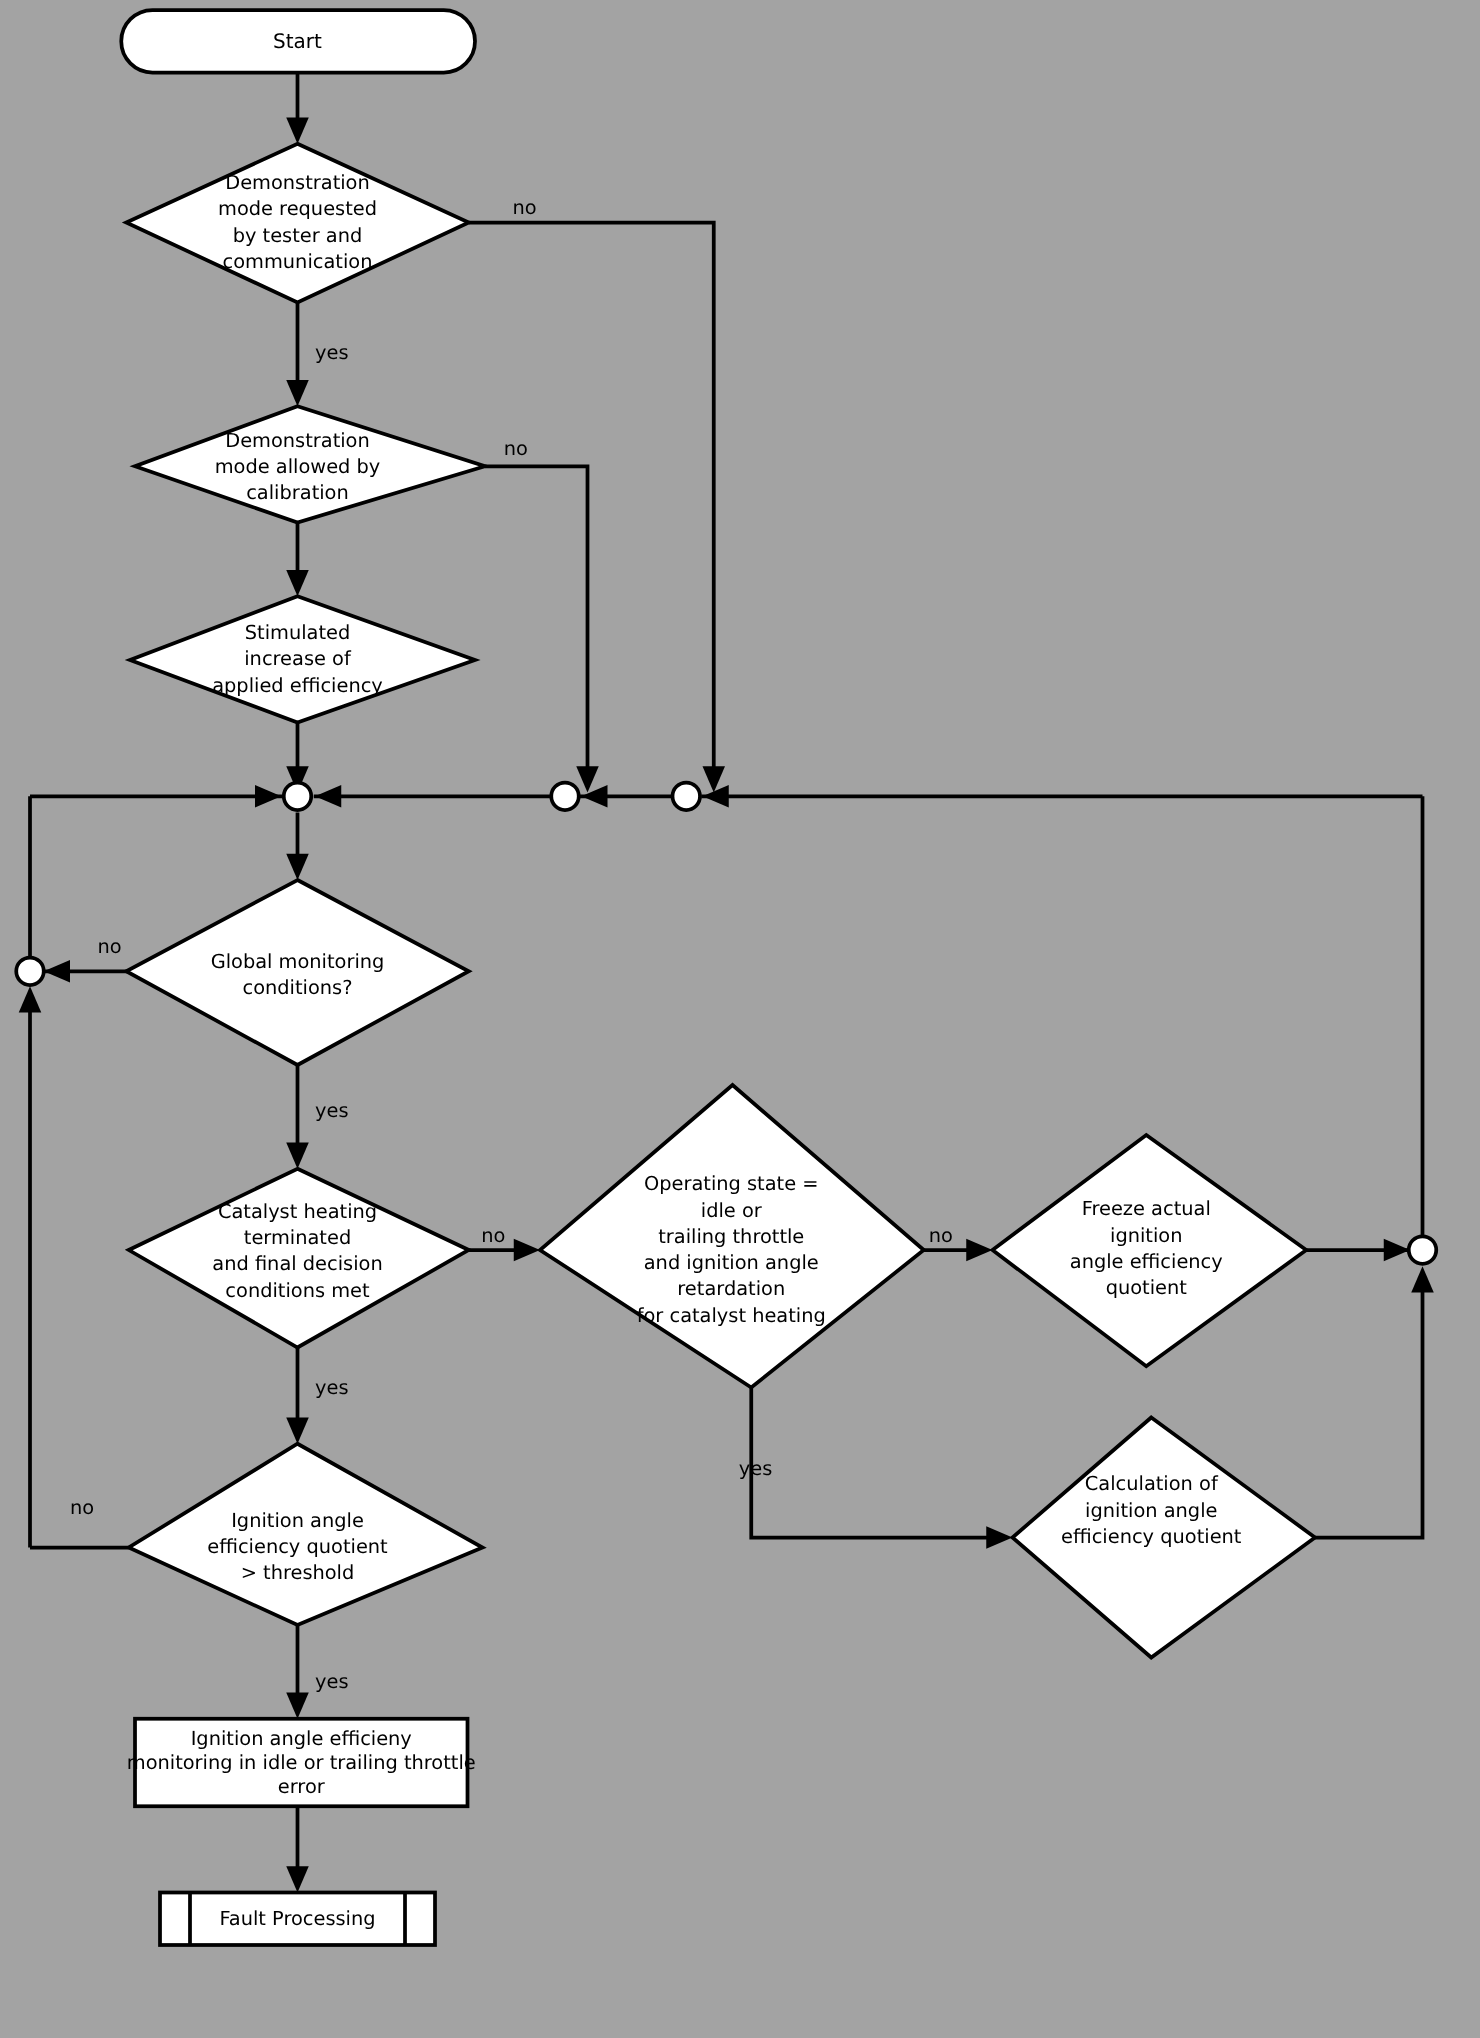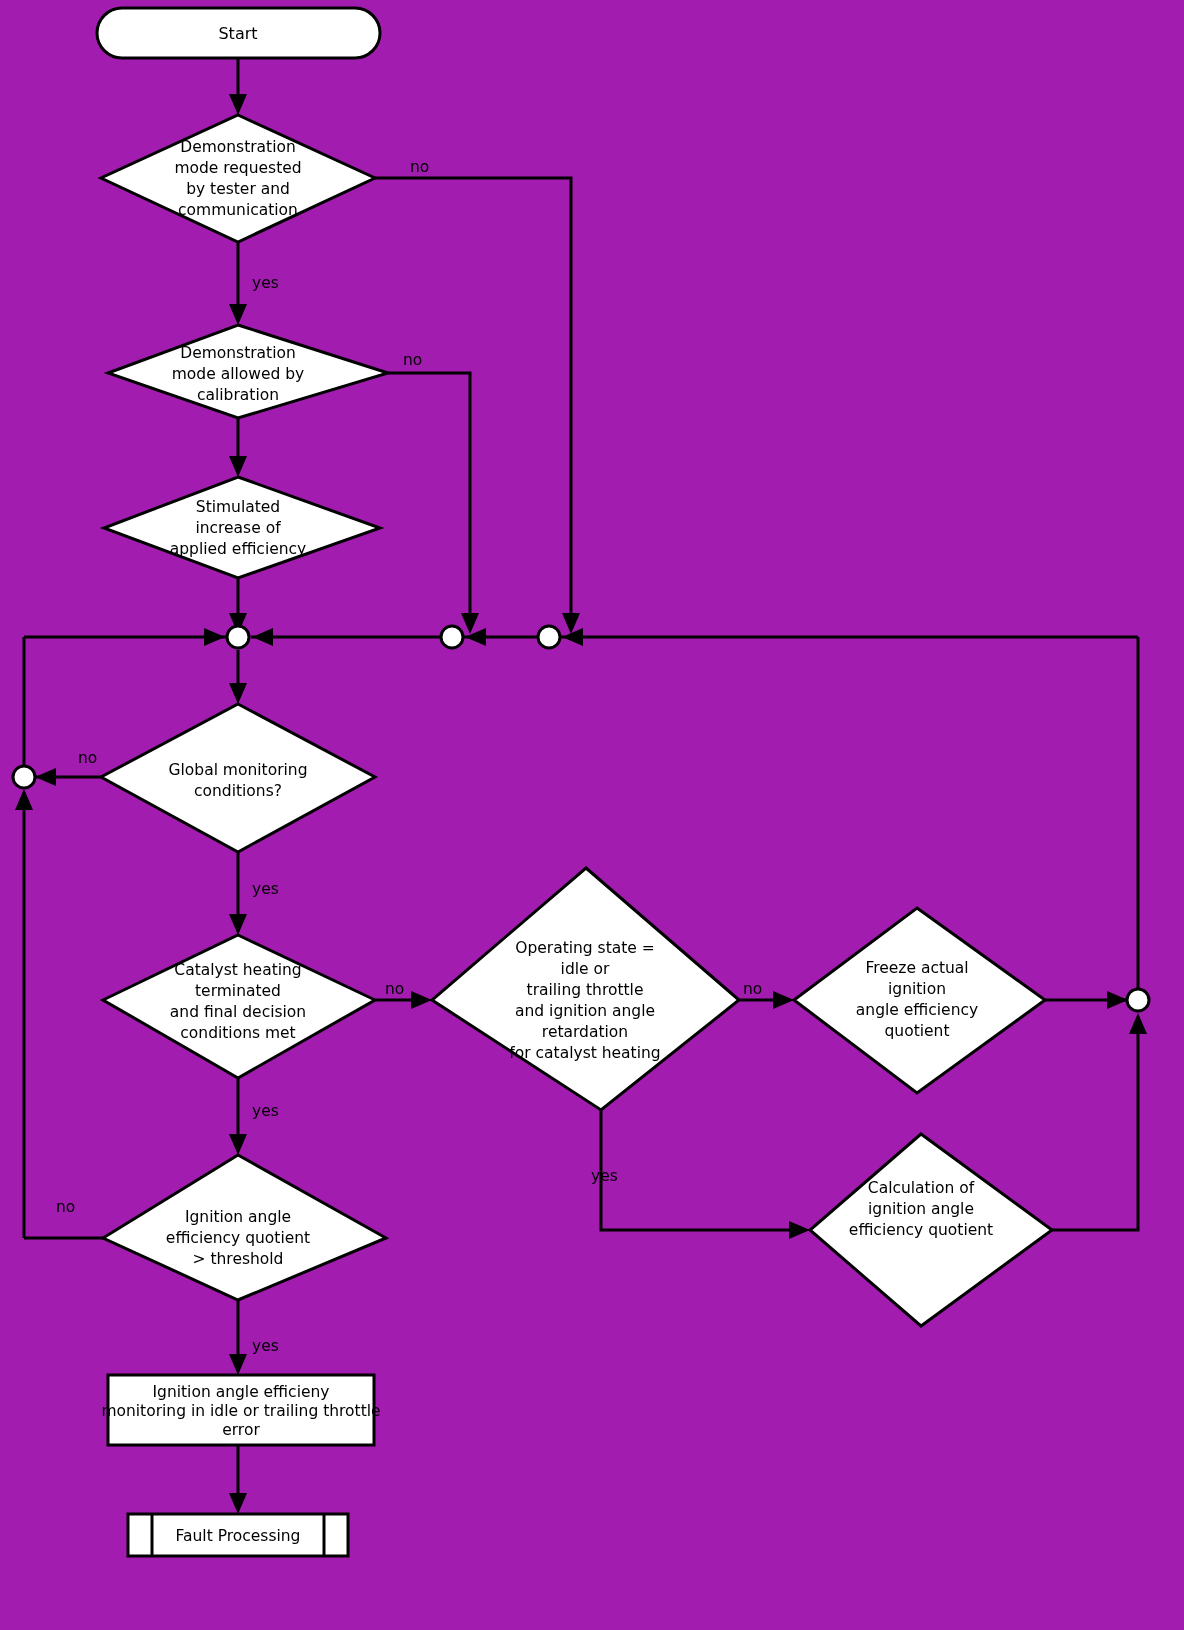--- a/index.html
+++ b/index.html
@@ -4,21 +4,21 @@
 <style>
   html, body {
     margin: 0;
     padding: 0;
     background: #ffffff;
   }
   #page {
     position: relative;
     width: 1184px;
     height: 1630px;
-    background: #a21caf;
+    background: #a3a3a3;
     font-family: "DejaVu Sans", sans-serif;
   }
   svg#flow {
     position: absolute;
     top: 0;
     left: 0;
     width: 1184px;
     height: 1630px;
     display: block;
   }

